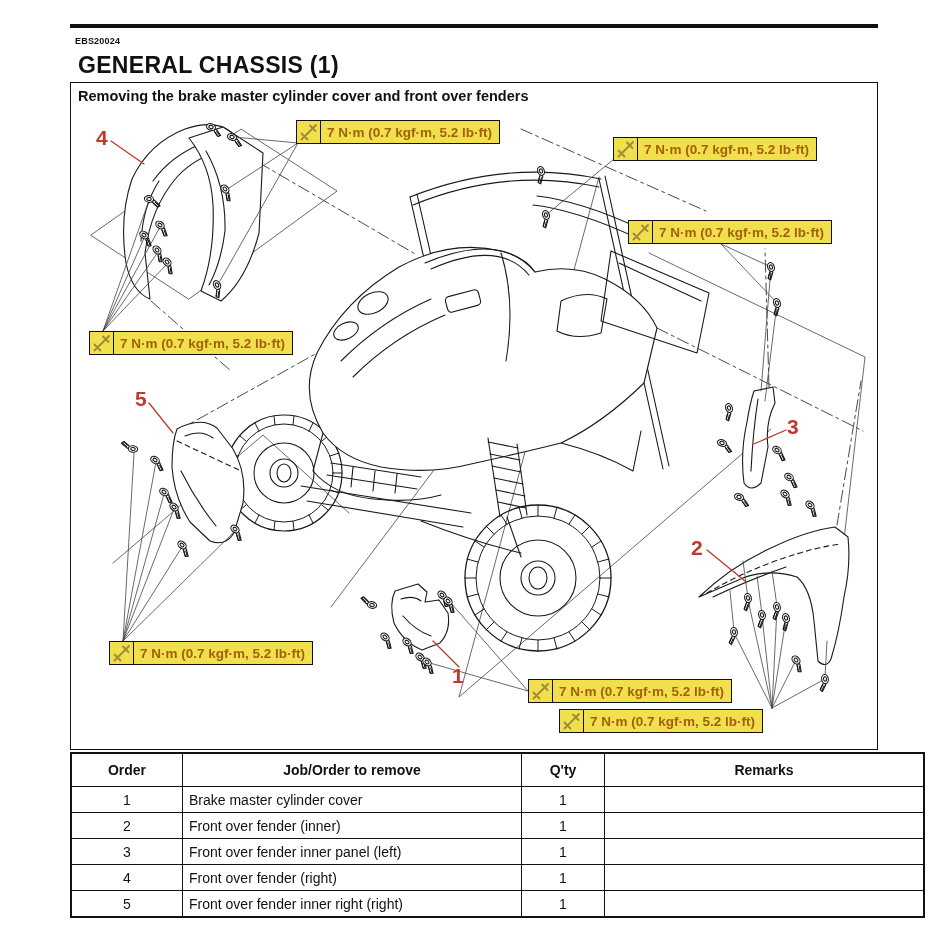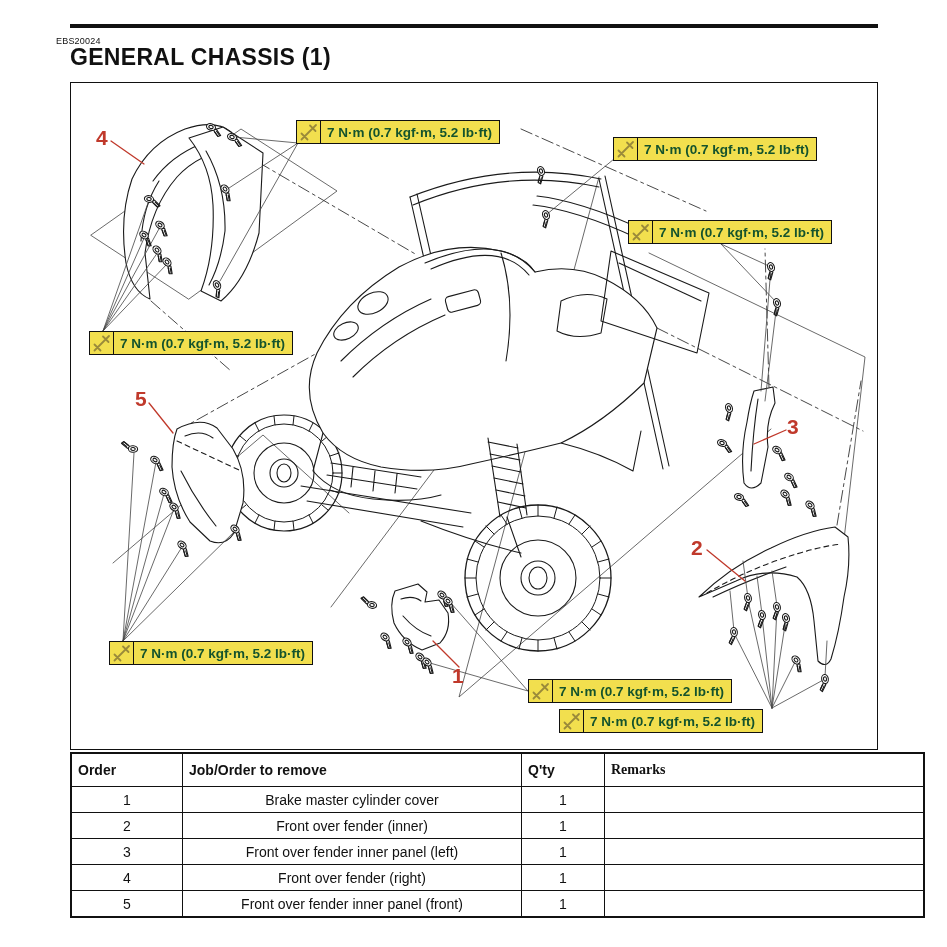--- a/index.html
+++ b/index.html
@@ -1,35 +1,35 @@
 <!DOCTYPE html>
 <html><head>
 <meta charset="utf-8">
 <style>
   html,body{margin:0;padding:0;background:#ffffff;}
   .page{position:relative;width:947px;height:947px;background:#fff;
         font-family:"Liberation Sans",sans-serif;color:#111;overflow:hidden;}
   .top-rule{position:absolute;left:70px;top:24px;width:808px;height:4px;background:#111;}
-  .sec-code{position:absolute;left:56px;top:36px;font-size:9px;font-weight:normal;letter-spacing:.2px;}
-  .page-title{position:absolute;left:70px;top:44px;margin:0;font-size:23px;font-weight:bold;letter-spacing:.3px;text-align:right;}
+  .sec-code{position:absolute;left:75px;top:36px;font-size:9px;font-weight:bold;letter-spacing:.2px;}
+  .page-title{position:absolute;left:70px;top:44px;margin:8px;font-size:23px;font-weight:bold;letter-spacing:.3px;text-align:right;}
   .diagram-box{position:absolute;left:70px;top:82px;width:806px;height:666px;border:1.6px solid #111;background:#fff;}
   .diagram-caption{position:absolute;left:7px;top:5px;font-size:14.5px;font-weight:bold;}
   .art{position:absolute;left:0;top:0;width:100%;height:100%;}
   .callout{position:absolute;display:flex;align-items:stretch;background:#f2df4e;border:1.9px solid #111;height:24px;box-sizing:border-box;}
   .callout .ico{display:flex;align-items:center;justify-content:center;width:23px;border-right:1.6px solid #111;}
-  .callout .txt{display:flex;align-items:center;padding:0 7px 0 6px;font-size:13.5px;font-weight:bold;white-space:nowrap;color:#14532d;}
+  .callout .txt{display:flex;align-items:center;padding:0 7px 0 6px;font-size:13.5px;font-weight:bold;white-space:nowrap;color:#a16207;}
   .pnum{position:absolute;font-size:21px;font-weight:bold;color:#c0392b;line-height:1;}
   .parts-table{position:absolute;left:70px;top:752px;width:808px;border-collapse:collapse;table-layout:fixed;}
   .parts-table th,.parts-table td{border:1.5px solid #111;font-size:14px;padding:3px 6px;background:#fff;}
-  .parts-table th{font-weight:bold;text-align:left;height:26px;}
+  .parts-table th{font-weight:bold;text-align:center;height:26px;}
   .parts-table td{height:19px;}
   .col-order{width:98px;text-align:center;}
-  .col-job{width:326px;text-align:center;}
+  .col-job{width:326px;text-align:left;}
   .col-qty{width:70px;text-align:center;}
-  .col-remarks{width:306px;font-family:Liberation Serif, serif;}
+  .col-remarks{width:306px;}
   .parts-table{border:2px solid #111;}
 </style>
 </head>
 <body>
 
 <div class="page">
 
   <div class="top-rule"></div>
   <div class="sec-code">EBS20024</div>
   <h1 class="page-title">GENERAL CHASSIS (1)</h1>
@@ -178,20 +178,21 @@
 
       <g stroke="#c0392b" stroke-width="1.3">
         <path d="M110,140 L143,163"></path>
         <path d="M148,402 L172,432"></path>
         <path d="M458,666 L432,640"></path>
         <path d="M706,549 L744,580"></path>
         <path d="M785,429 L753,443"></path>
       </g>
     </svg>
 
+    <div class="diagram-caption">Removing the brake master cylinder cover and front over fenders</div>
 
     <div class="callout" style="left:225px;top:37px;">
       <span class="ico">
         <svg width="18" height="18" viewBox="0 0 18 18" fill="none" stroke="#9a8a3a" stroke-width="1.8" stroke-linecap="round">
             <path d="M4.5,13.5 L12,6 M1.5,10.5 L7.5,16.5 M1.5,16.5 L7.5,10.5 M10,2.5 L15.5,8 M12,6 L16,2"></path>
           </svg>
       </span>
       <span class="txt">7 N·m (0.7 kgf·m, 5.2 lb·ft)</span>
     </div>
     <div class="callout" style="left:542px;top:54px;">
@@ -279,20 +280,20 @@
         <td class="col-remarks"></td>
       </tr>
       <tr>
         <td class="col-order">4</td>
         <td class="col-job">Front over fender (right)</td>
         <td class="col-qty">1</td>
         <td class="col-remarks"></td>
       </tr>
       <tr>
         <td class="col-order">5</td>
-        <td class="col-job">Front over fender inner panel (front)</td>
+        <td class="col-job">Front over fender inner right (right)</td>
         <td class="col-qty">1</td>
         <td class="col-remarks"></td>
       </tr>
     </tbody>
   </table>
 
 </div>
 
 </body></html>

